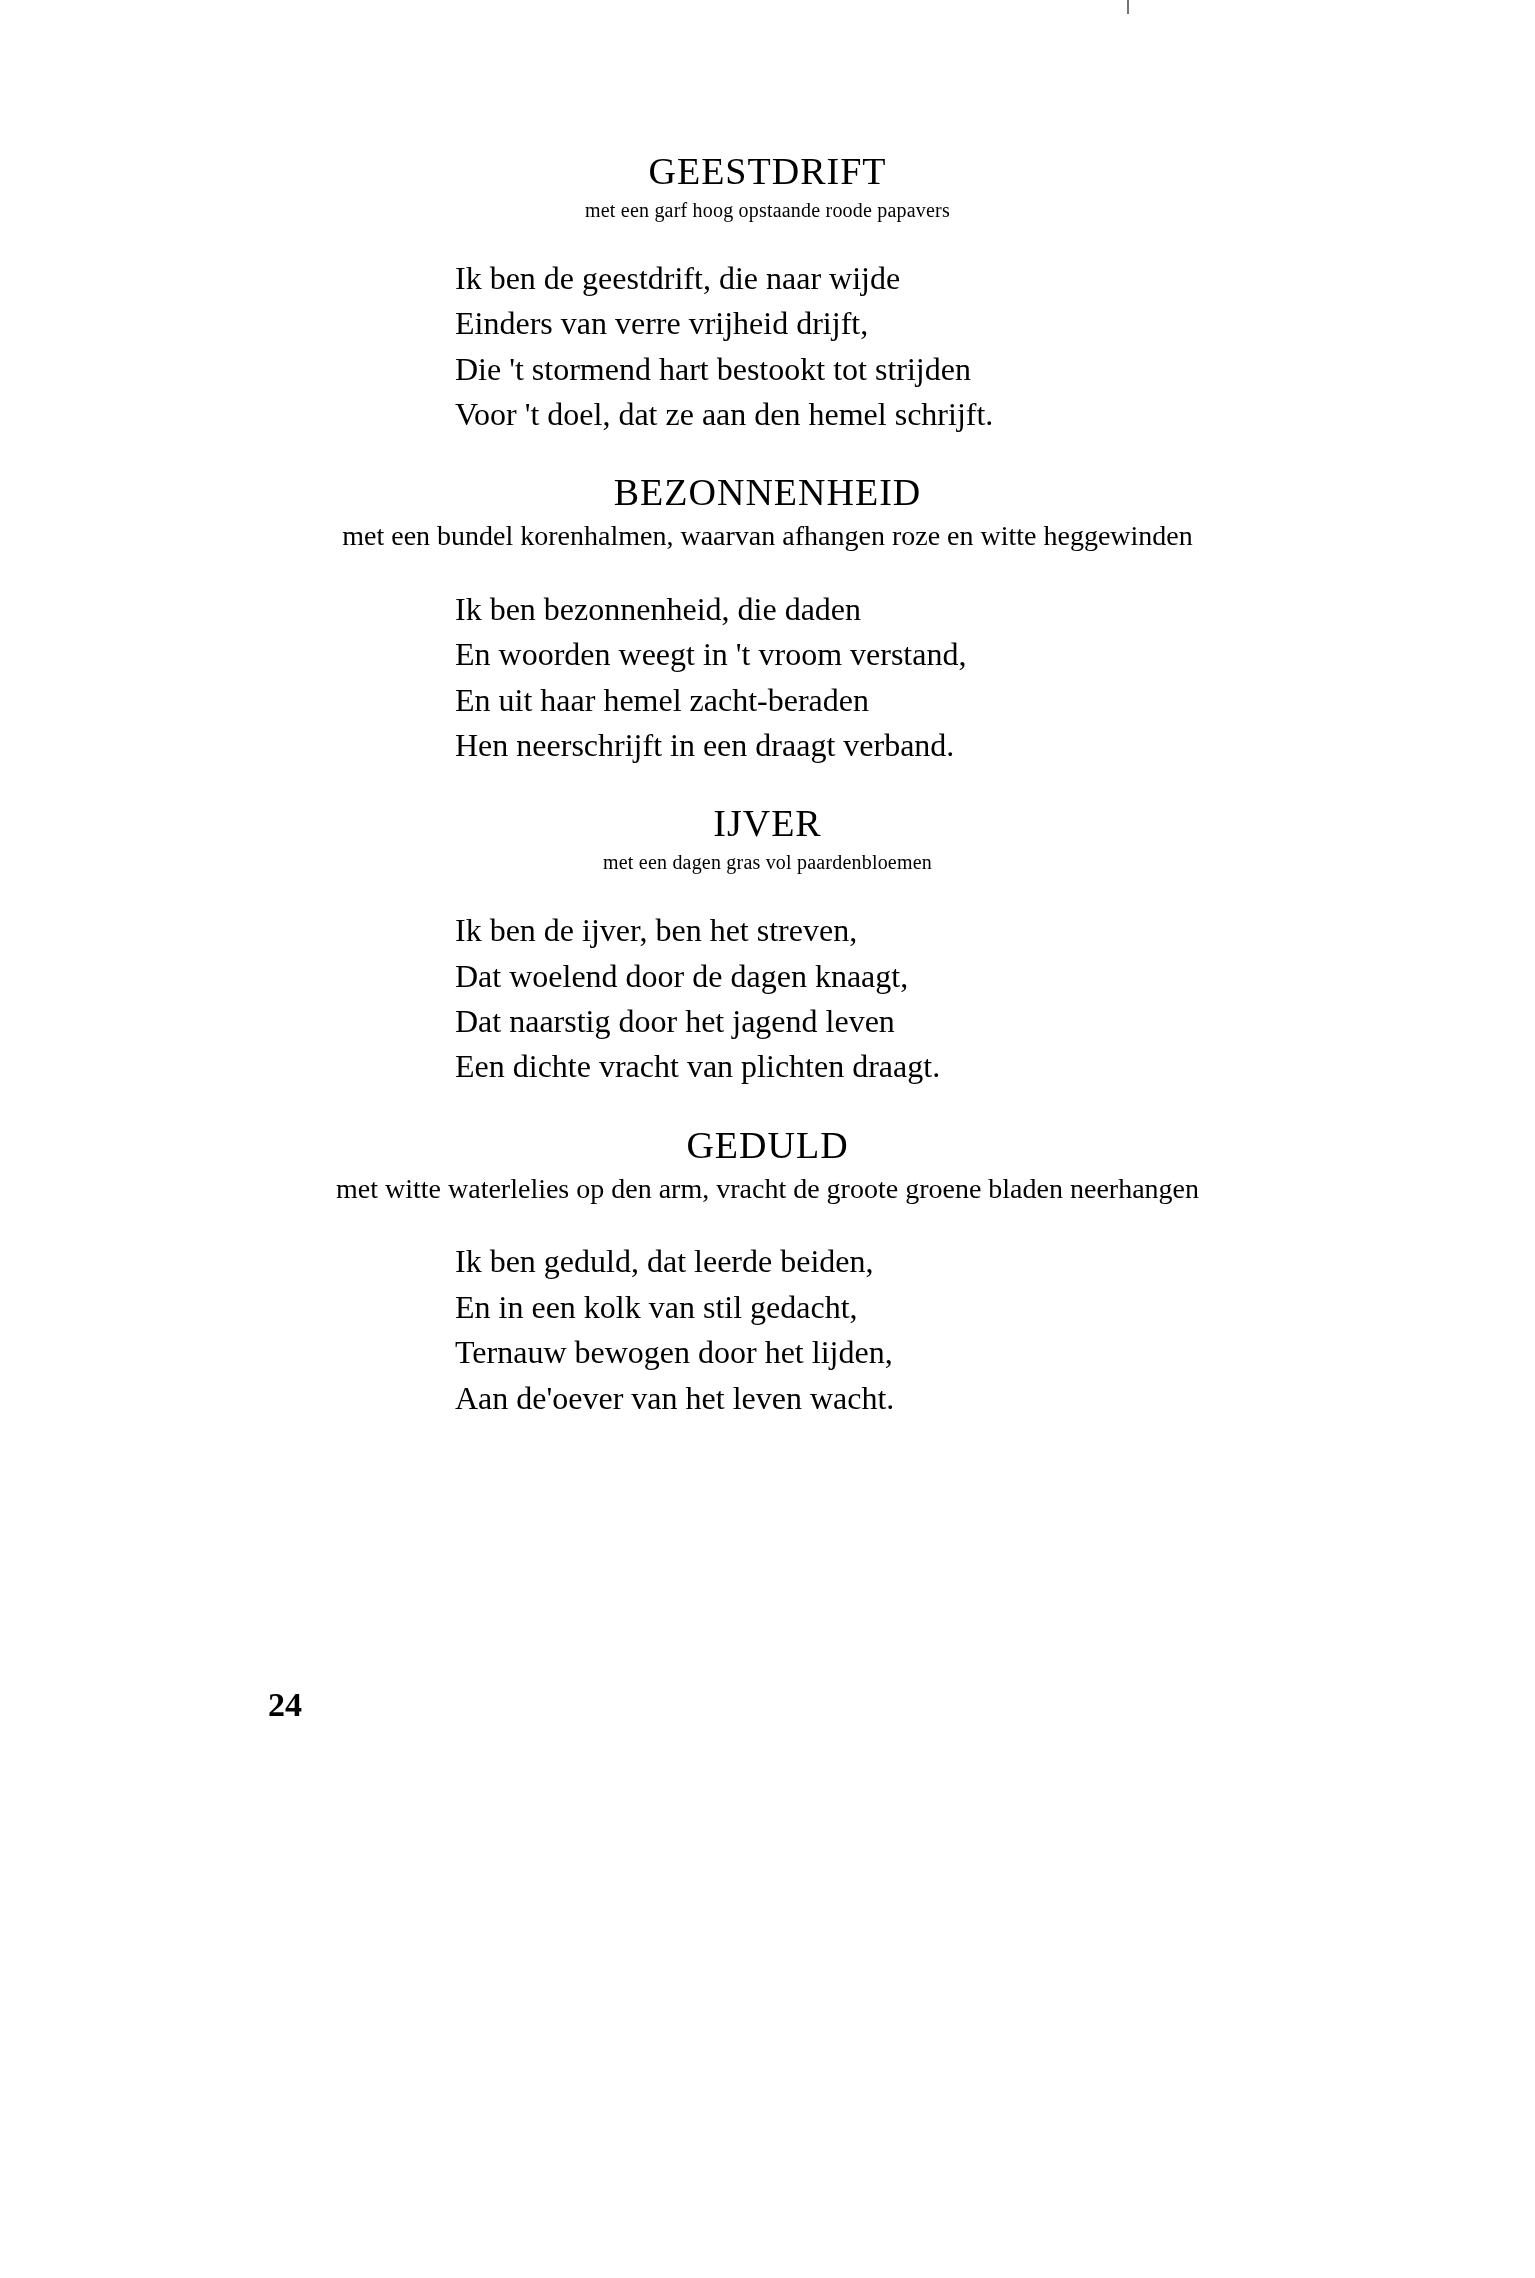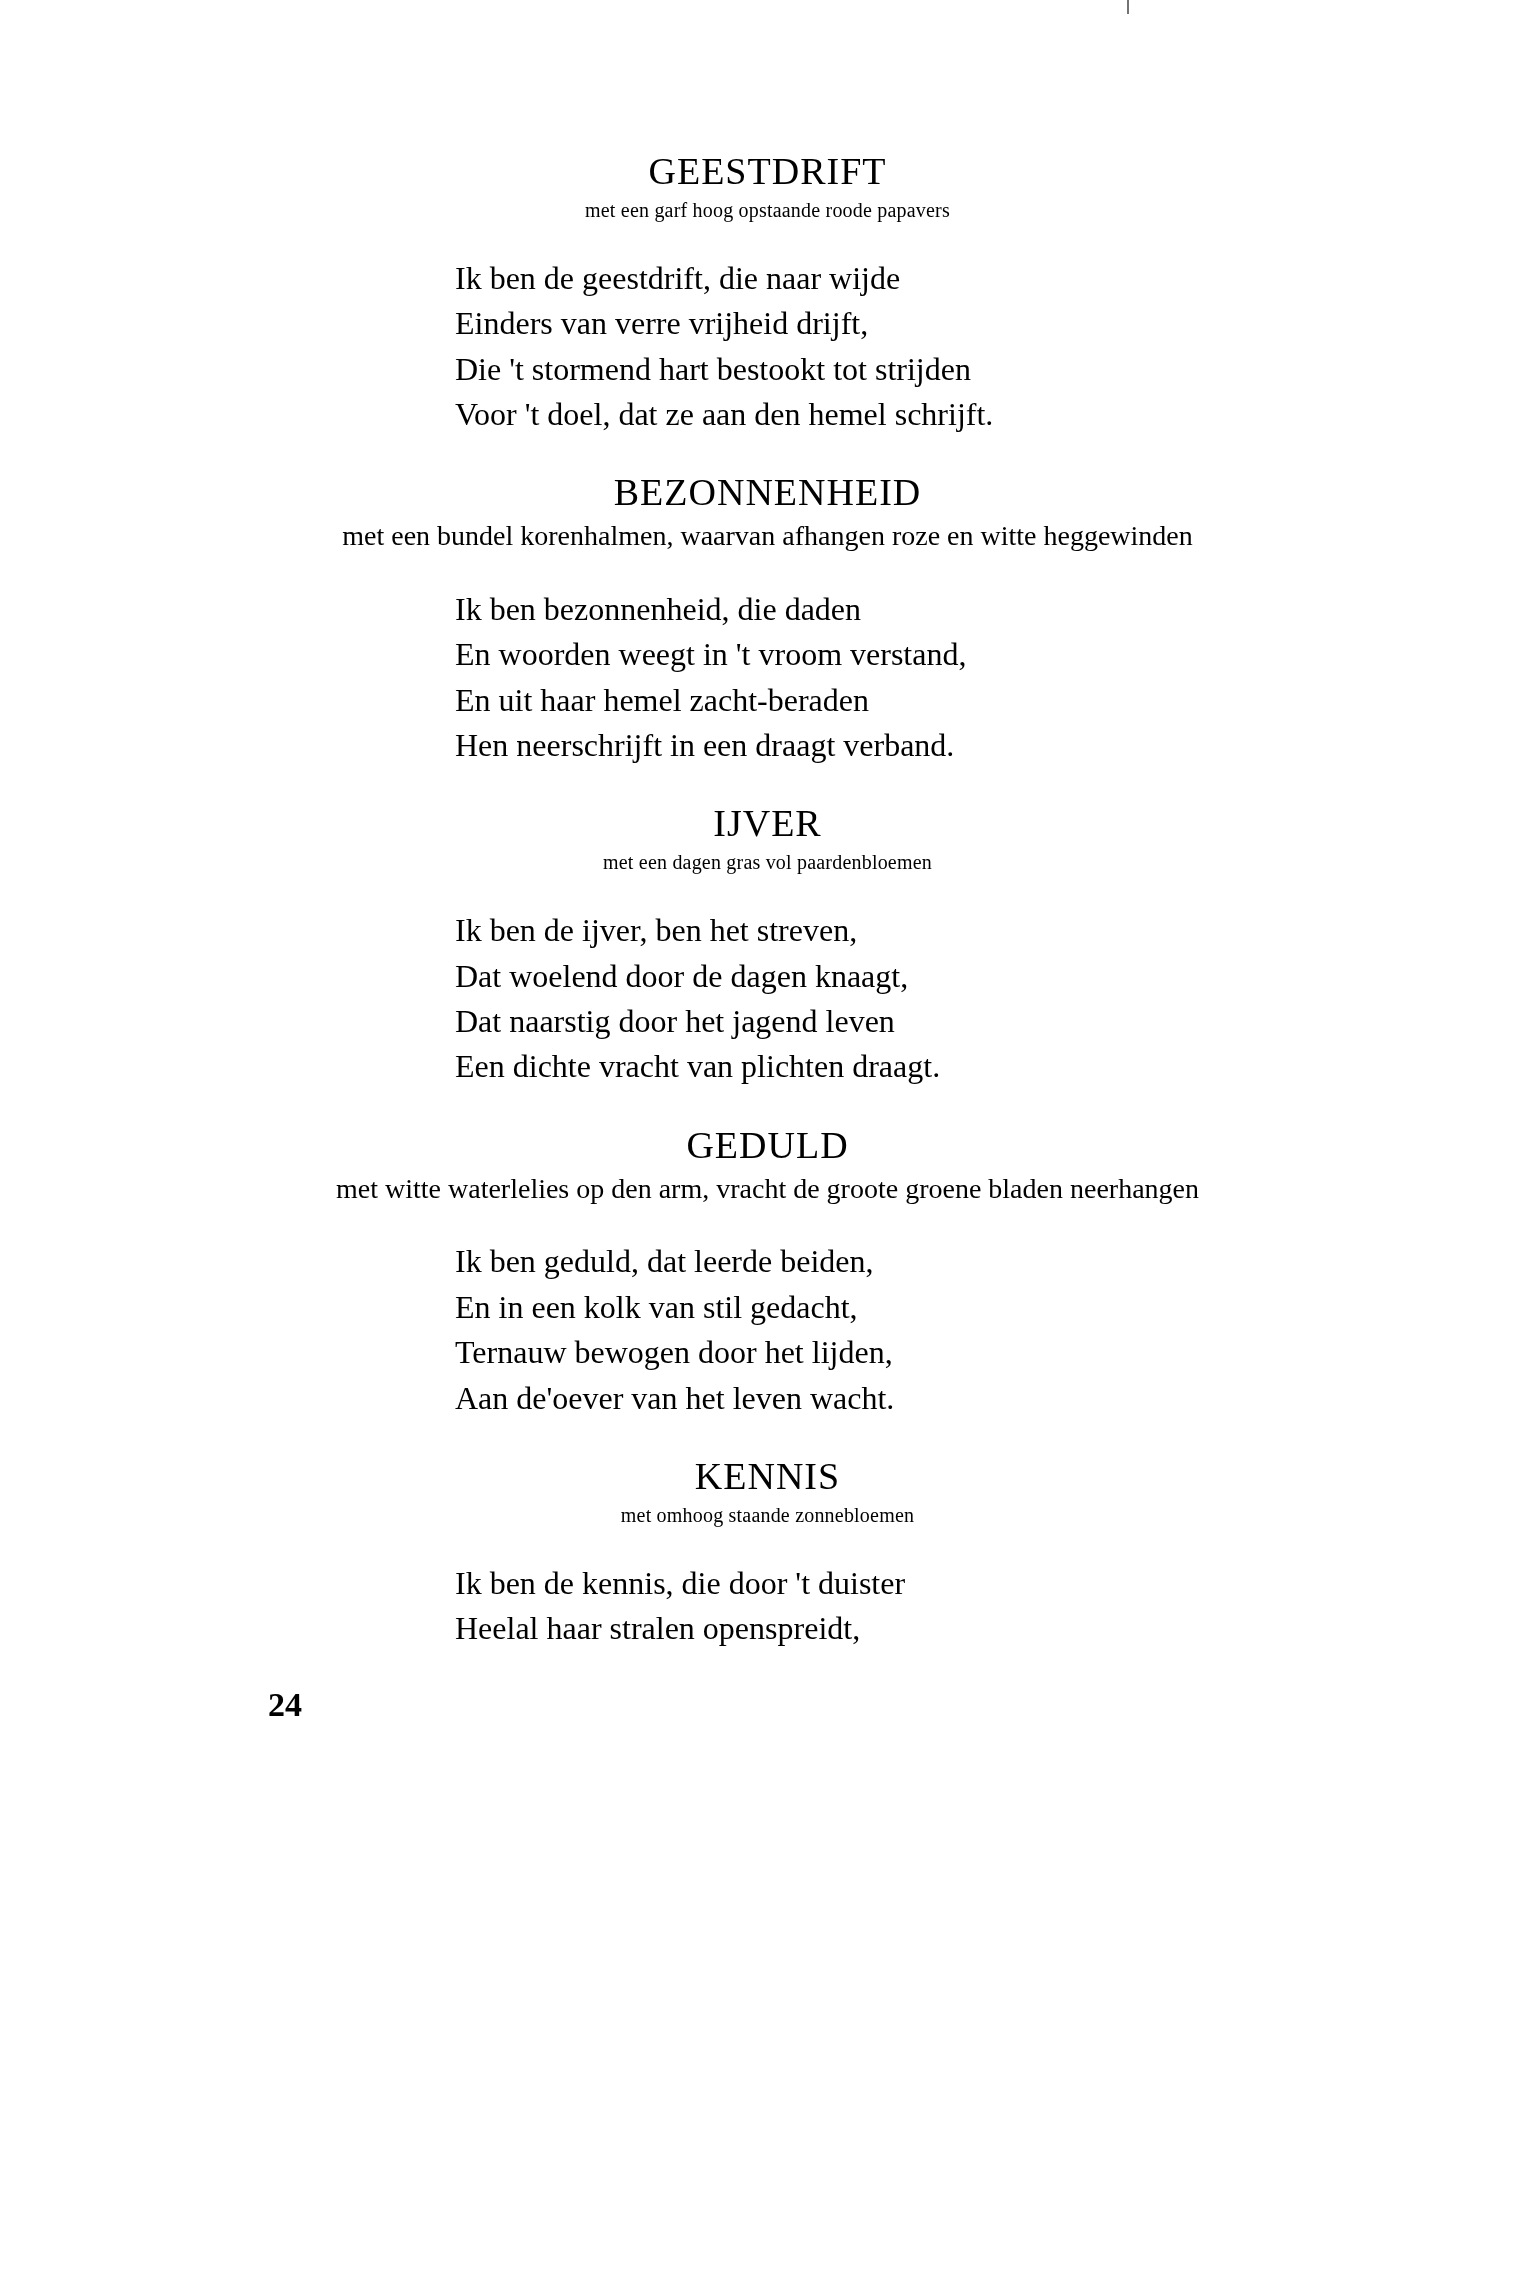--- a/index.html
+++ b/index.html
@@ -139,26 +139,18 @@
       <div class="poem-title">GEDULD</div>
       <div class="poem-subtitle wide">met witte waterlelies op den arm, vracht de groote groene bladen neerhangen</div>
       <div class="poem-lines body-block block-geduld">
         <div class="poem-line">Ik ben geduld, dat leerde beiden,</div>
         <div class="poem-line">En in een kolk van stil gedacht,</div>
         <div class="poem-line">Ternauw bewogen door het lijden,</div>
         <div class="poem-line">Aan de'oever van het leven wacht.</div>
       </div>
     </div>
 
-    <div class="poem">
-      <div class="poem-title">KENNIS</div>
-      <div class="poem-subtitle">met omhoog staande zonnebloemen</div>
-      <div class="poem-lines body-block block-kennis">
-        <div class="poem-line">Ik ben de kennis, die door 't duister</div>
-        <div class="poem-line">Heelal haar stralen openspreidt,</div>
-      </div>
-    </div>
 
   </div>
 
   <div class="page-number">24</div>
 
 </div>
 
 </body></html>

